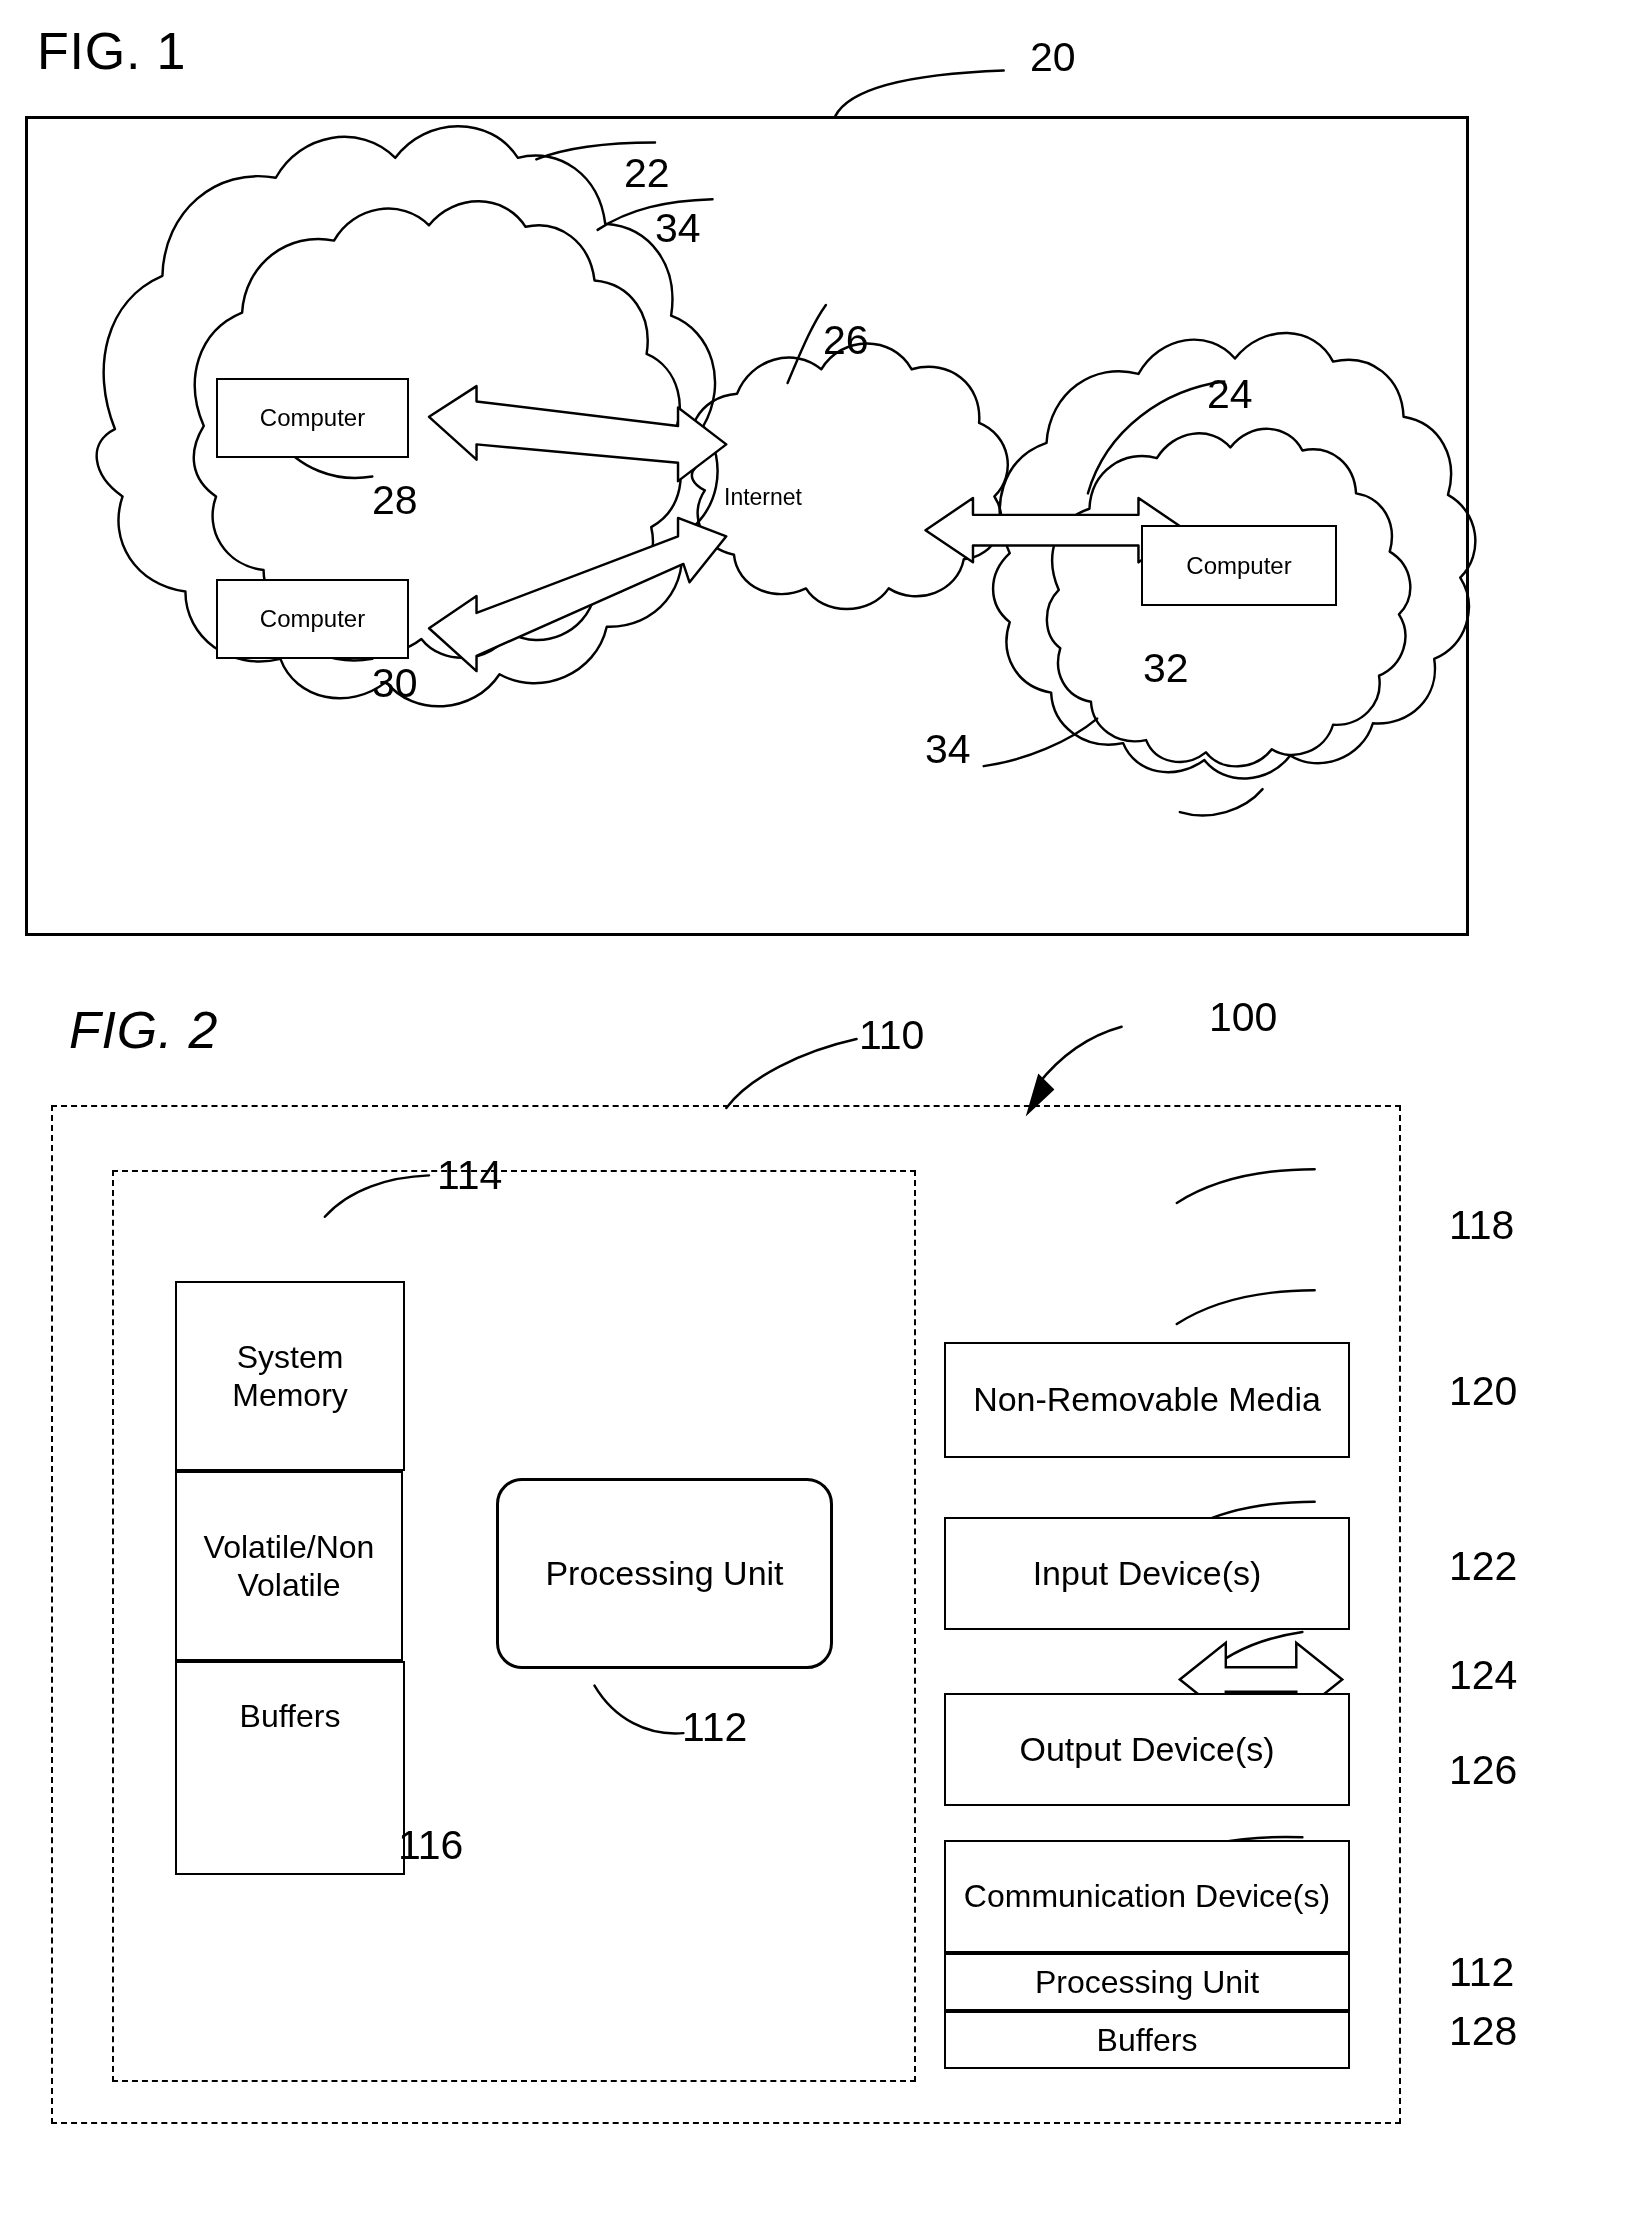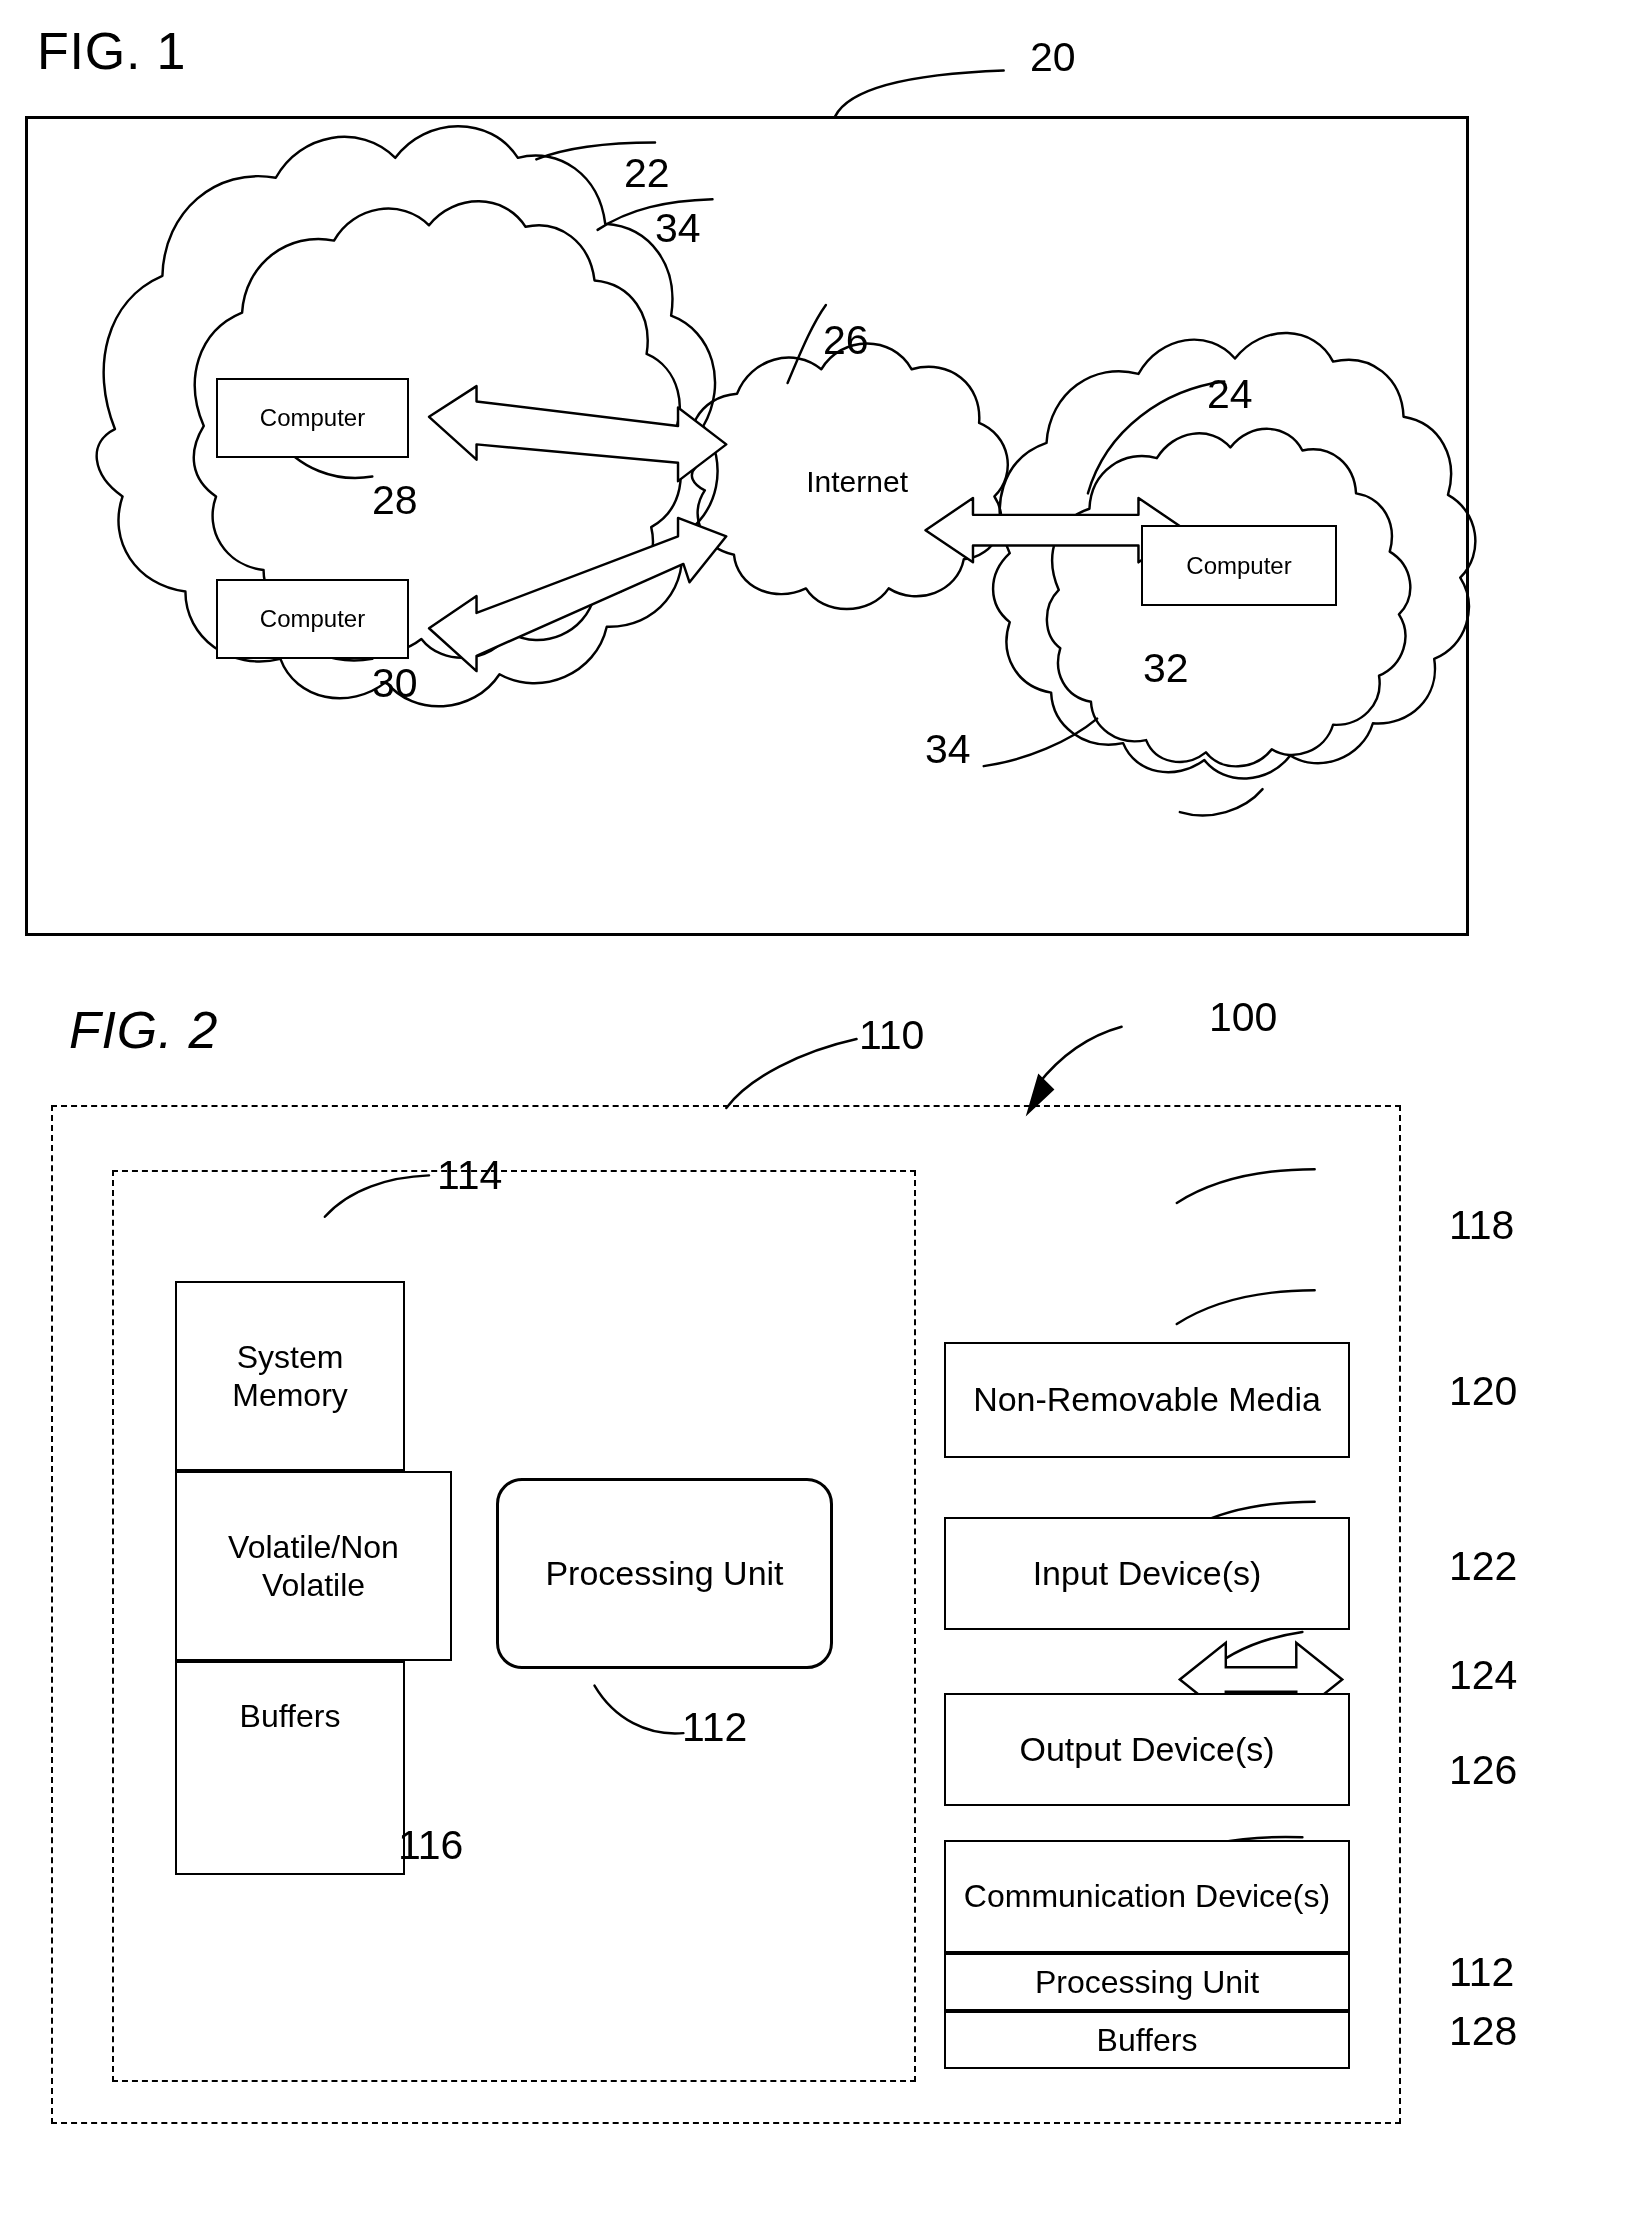--- a/index.html
+++ b/index.html
@@ -174,21 +174,21 @@
   </div>
 
   <div class="compbox" id="comp-30" style="left:216px;top:579px;width:193px;height:80px;">
     <span>Computer</span>
   </div>
 
   <div class="compbox" id="comp-32" style="left:1141px;top:525px;width:196px;height:81px;">
     <span>Computer</span>
   </div>
 
-  <div style="position:absolute;left:724px;top:465px;width:184px;text-align:right;font-size:30px;">Internet</div>
+  <div style="position:absolute;left:724px;top:484px;width:184px;text-align:left;font-size:23px;">Internet</div>
 
   <div class="ref" style="left:624px;top:153px;">22</div>
   <div class="ref" style="left:655px;top:208px;">34</div>
   <div class="ref" style="left:823px;top:320px;">26</div>
   <div class="ref" style="left:1207px;top:374px;">24</div>
   <div class="ref" style="left:372px;top:480px;">28</div>
   <div class="ref" style="left:372px;top:663px;">30</div>
   <div class="ref" style="left:1143px;top:648px;">32</div>
   <div class="ref" style="left:925px;top:729px;">34</div>
 
@@ -228,21 +228,21 @@
                L1692 940 L1692 908 L1600 908 L1600 940 Z" fill="#fff" stroke="#000" stroke-width="3.2"></path>
     </g>
   </svg>
 
   <div class="ref" style="left:859px;top:1015px;">110</div>
   <div class="ref" style="left:1209px;top:997px;">100</div>
 
   <div class="memcell" id="mem-system" style="left:175px;top:1281px;width:230px;height:190px;">
     <span>System Memory</span>
   </div>
-  <div class="memcell" id="mem-volatile" style="left:175px;top:1471px;width:277px;height:190px;">
+  <div class="memcell" id="mem-volatile" style="left:175px;top:1471px;width:228px;height:190px;">
     <span>Volatile/Non Volatile</span>
   </div>
   <div class="memcell" id="mem-buffers" style="left:175px;top:1661px;width:230px;height:214px;">
     <span style="position:relative;top:-52px;">Buffers</span>
   </div>
 
   <div class="ref" style="left:437px;top:1155px;">114</div>
   <div class="ref" style="left:398px;top:1825px;">116</div>
 
   <div class="roundbox" id="proc-unit" style="left:496px;top:1478px;width:337px;height:191px;">

